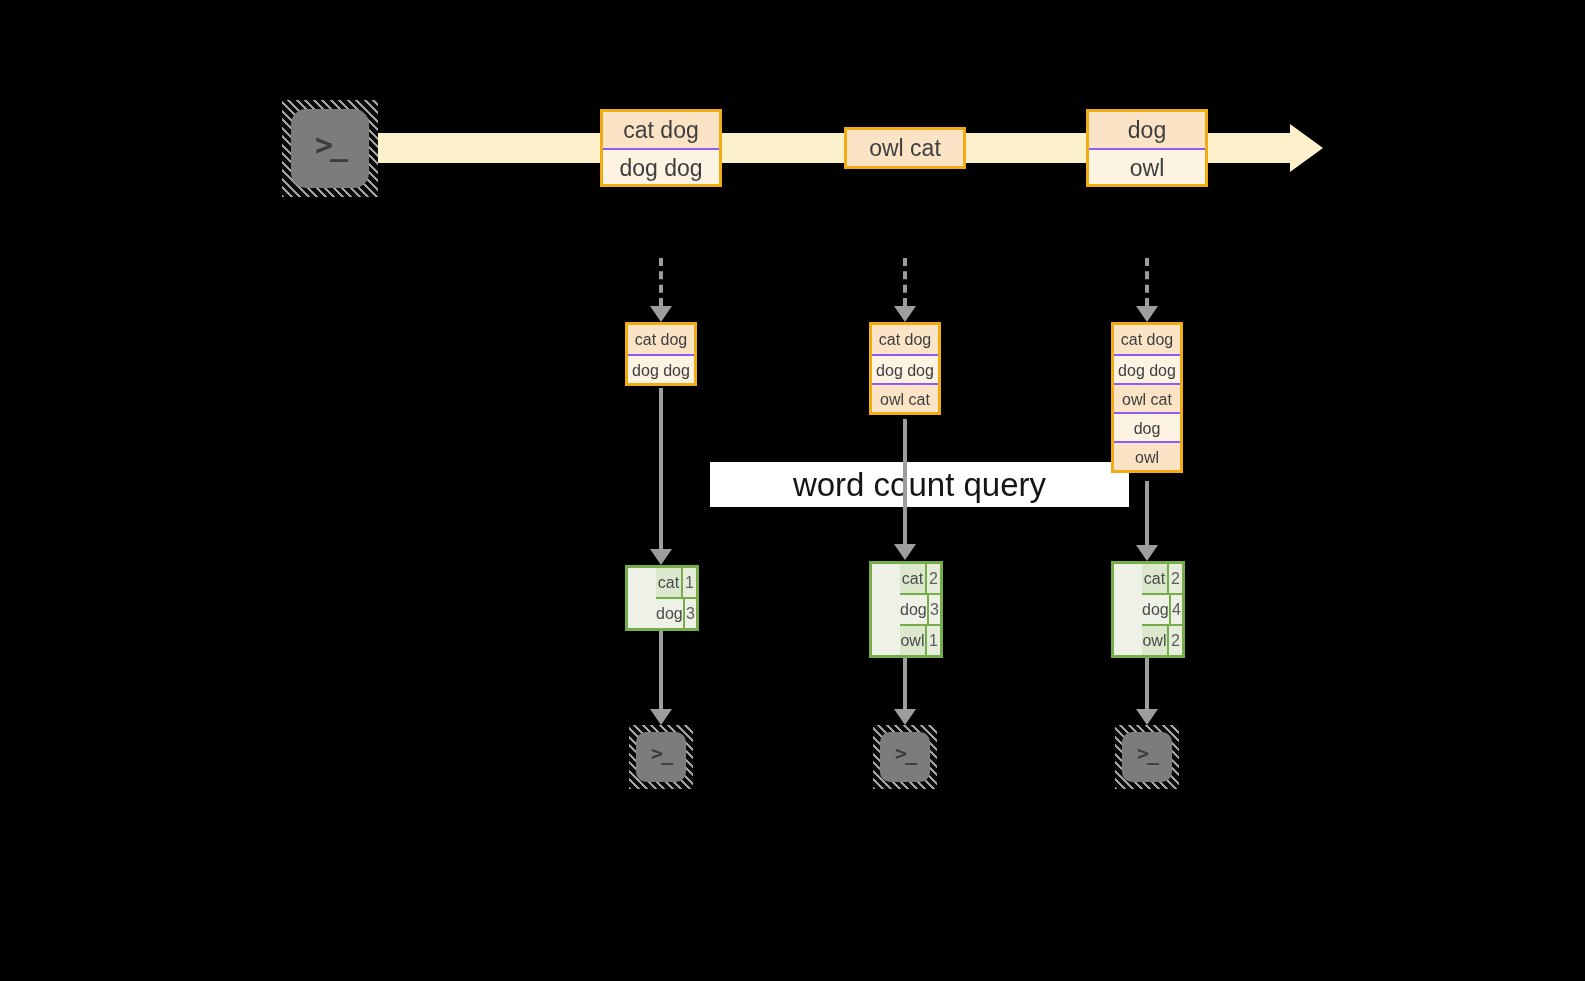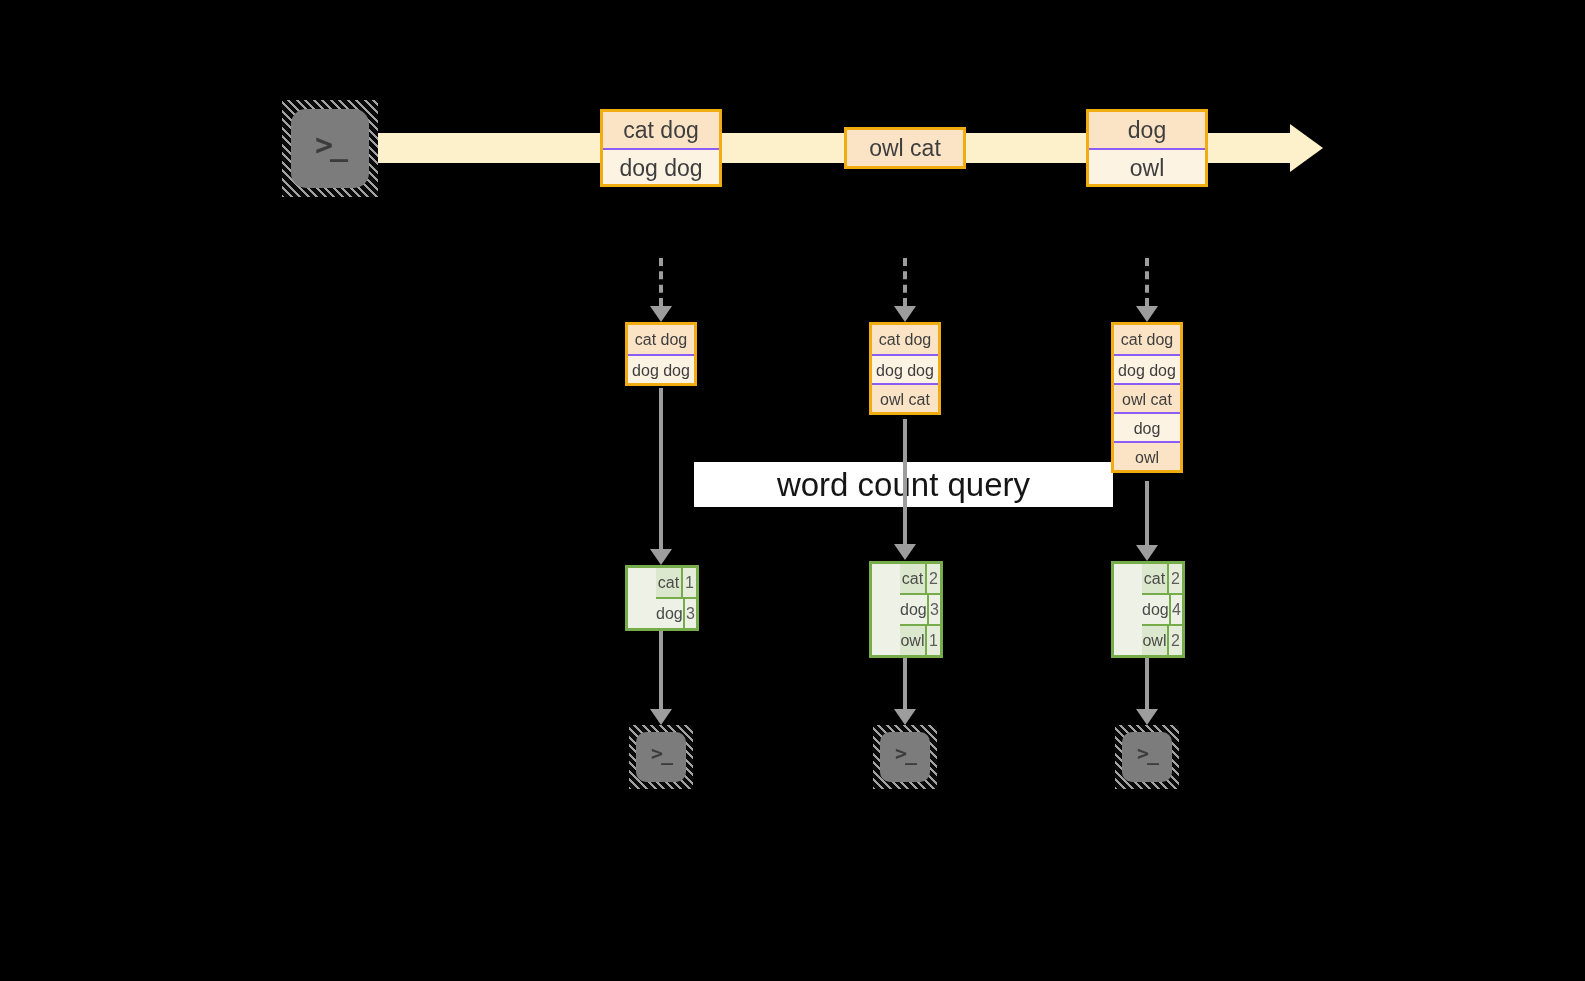--- a/index.html
+++ b/index.html
@@ -61,21 +61,21 @@
   .tbox3{left:1086px;top:109px;}
 
   .o-box.state{width:72px;}
   .o-box.state .o-row{height:29px;line-height:29px;font-size:16px;}
   .sbox1{left:625px;top:322px;}
   .sbox2{left:869px;top:322px;}
   .sbox3{left:1111px;top:322px;}
 
   
   .query-band{
-    position:absolute;left:694px;top:462px;width:419px;height:45px;
+    position:absolute;left:710px;top:462px;width:419px;height:45px;
     background:#ffffff;z-index:5;
     display:flex;align-items:center;justify-content:center;
   }
   .query-band .label{
     font-size:33px;color:#151515;line-height:45px;white-space:nowrap;
   }
 
   
   .varrow{
     position:absolute;width:22px;z-index:8;

